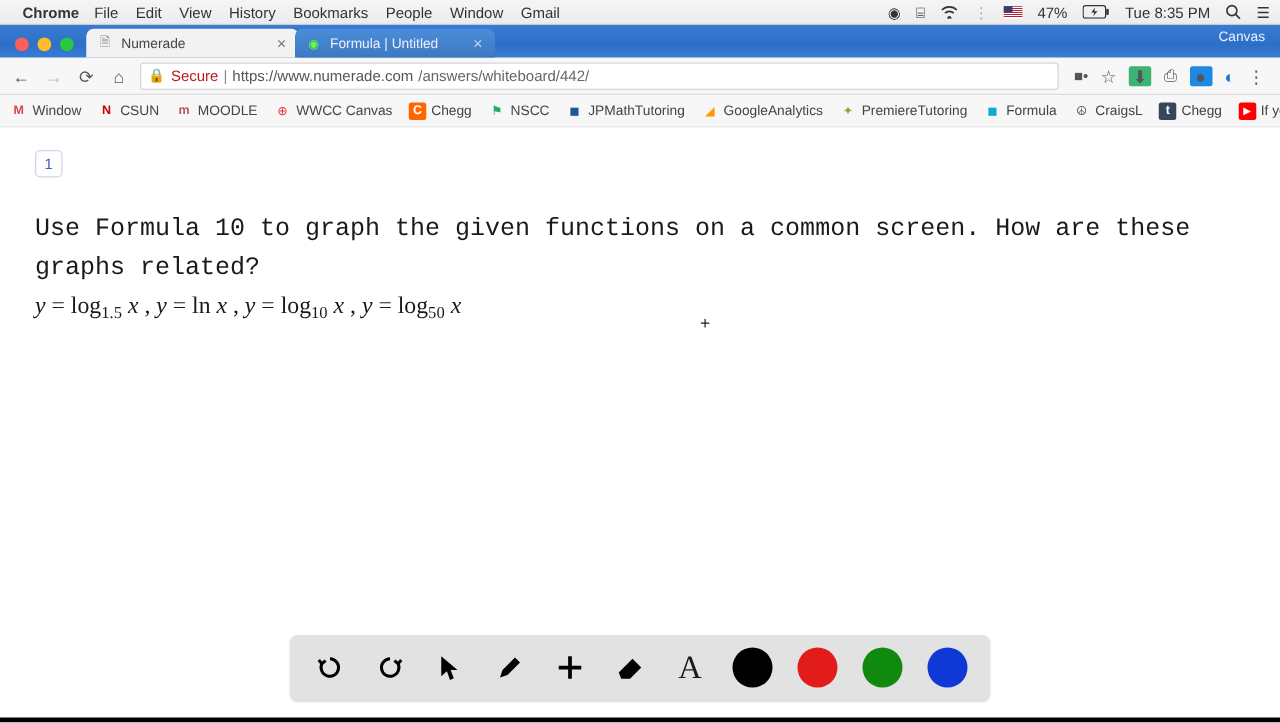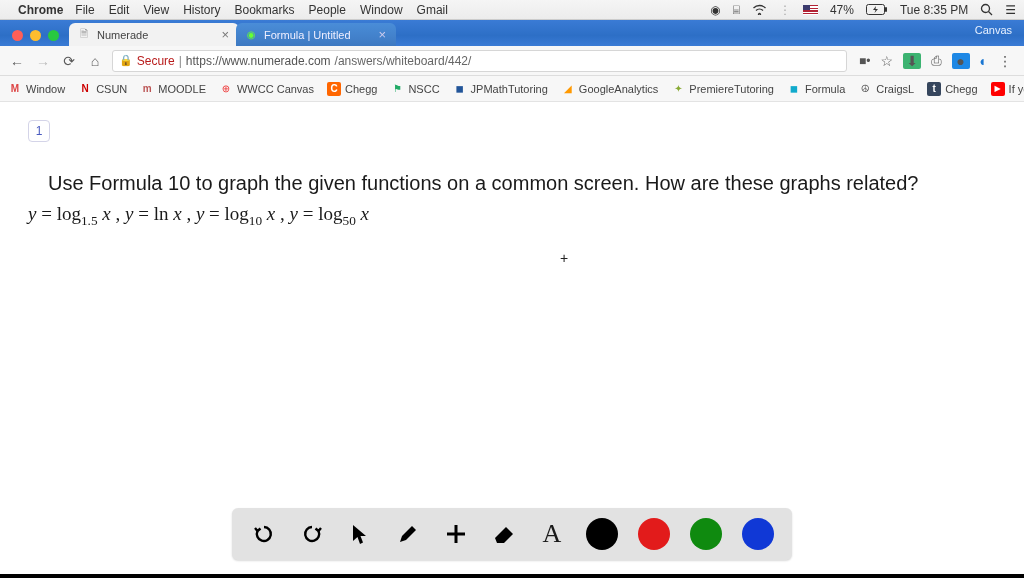--- a/index.html
+++ b/index.html
@@ -45,21 +45,21 @@
 .ext-box { width:18px; height:16px; border-radius:2px; display:flex; align-items:center; justify-content:center; font-size:9px; color:#fff; }
 
 
 .bookmarks { height: 26px; background: #f7f7f7; border-bottom: 1px solid #e3e3e3; display: flex; align-items: center; padding: 0 8px; gap: 13px; font-size: 11px; color: #444; }
 .bookmarks .bm { display: flex; align-items: center; gap: 4px; white-space: nowrap; }
 .bookmarks .bm .ico { width:14px; height:14px; display:flex; align-items:center; justify-content:center; font-size:10px; }
 
 
 .content { background:#fff; position:relative; height: calc(578px - 20px - 26px - 30px - 26px); padding: 18px 28px; }
 .tab-pill { width: 22px; height:22px; border:1px solid #d4d4e8; border-radius:4px; display:flex; align-items:center; justify-content:center; color:#4a5bbf; font-size:12px; margin-bottom: 26px; }
-.question { font-family: Liberation Sans, sans-serif; font-size: 20px; color:#1a1a1a; line-height:1.55; margin-bottom:4px;margin-left:20px; }
+.question { font-family: Liberation Mono, monospace; font-size: 20px; color:#1a1a1a; line-height:1.55; margin-bottom:4px; }
 .math { font-family: Georgia, 'Times New Roman', serif; font-size: 19px; font-style: italic; color:#1a1a1a; }
 .math sub { font-size: 0.7em; vertical-align: sub; font-style: normal; }
 .math .rm { font-style: normal; }
 .cursor-plus { position: absolute; left: 560px; top: 148px; font-size: 14px; color:#222; }
 
 
 .wb-toolbar { position:absolute; left:50%; bottom: 18px; transform:translateX(-50%); background:#e2e2e2; border-radius:6px; padding: 10px 18px; display:flex; align-items:center; gap:20px; box-shadow: 0 1px 2px rgba(0,0,0,.15); }
 .wb-toolbar .tool { width:28px; height:28px; display:flex; align-items:center; justify-content:center; font-size:22px; color:#1a1a1a; }
 .wb-toolbar .tool svg { width:24px; height:24px; }
 .wb-toolbar .swatch { width:32px; height:32px; border-radius:50%; }

